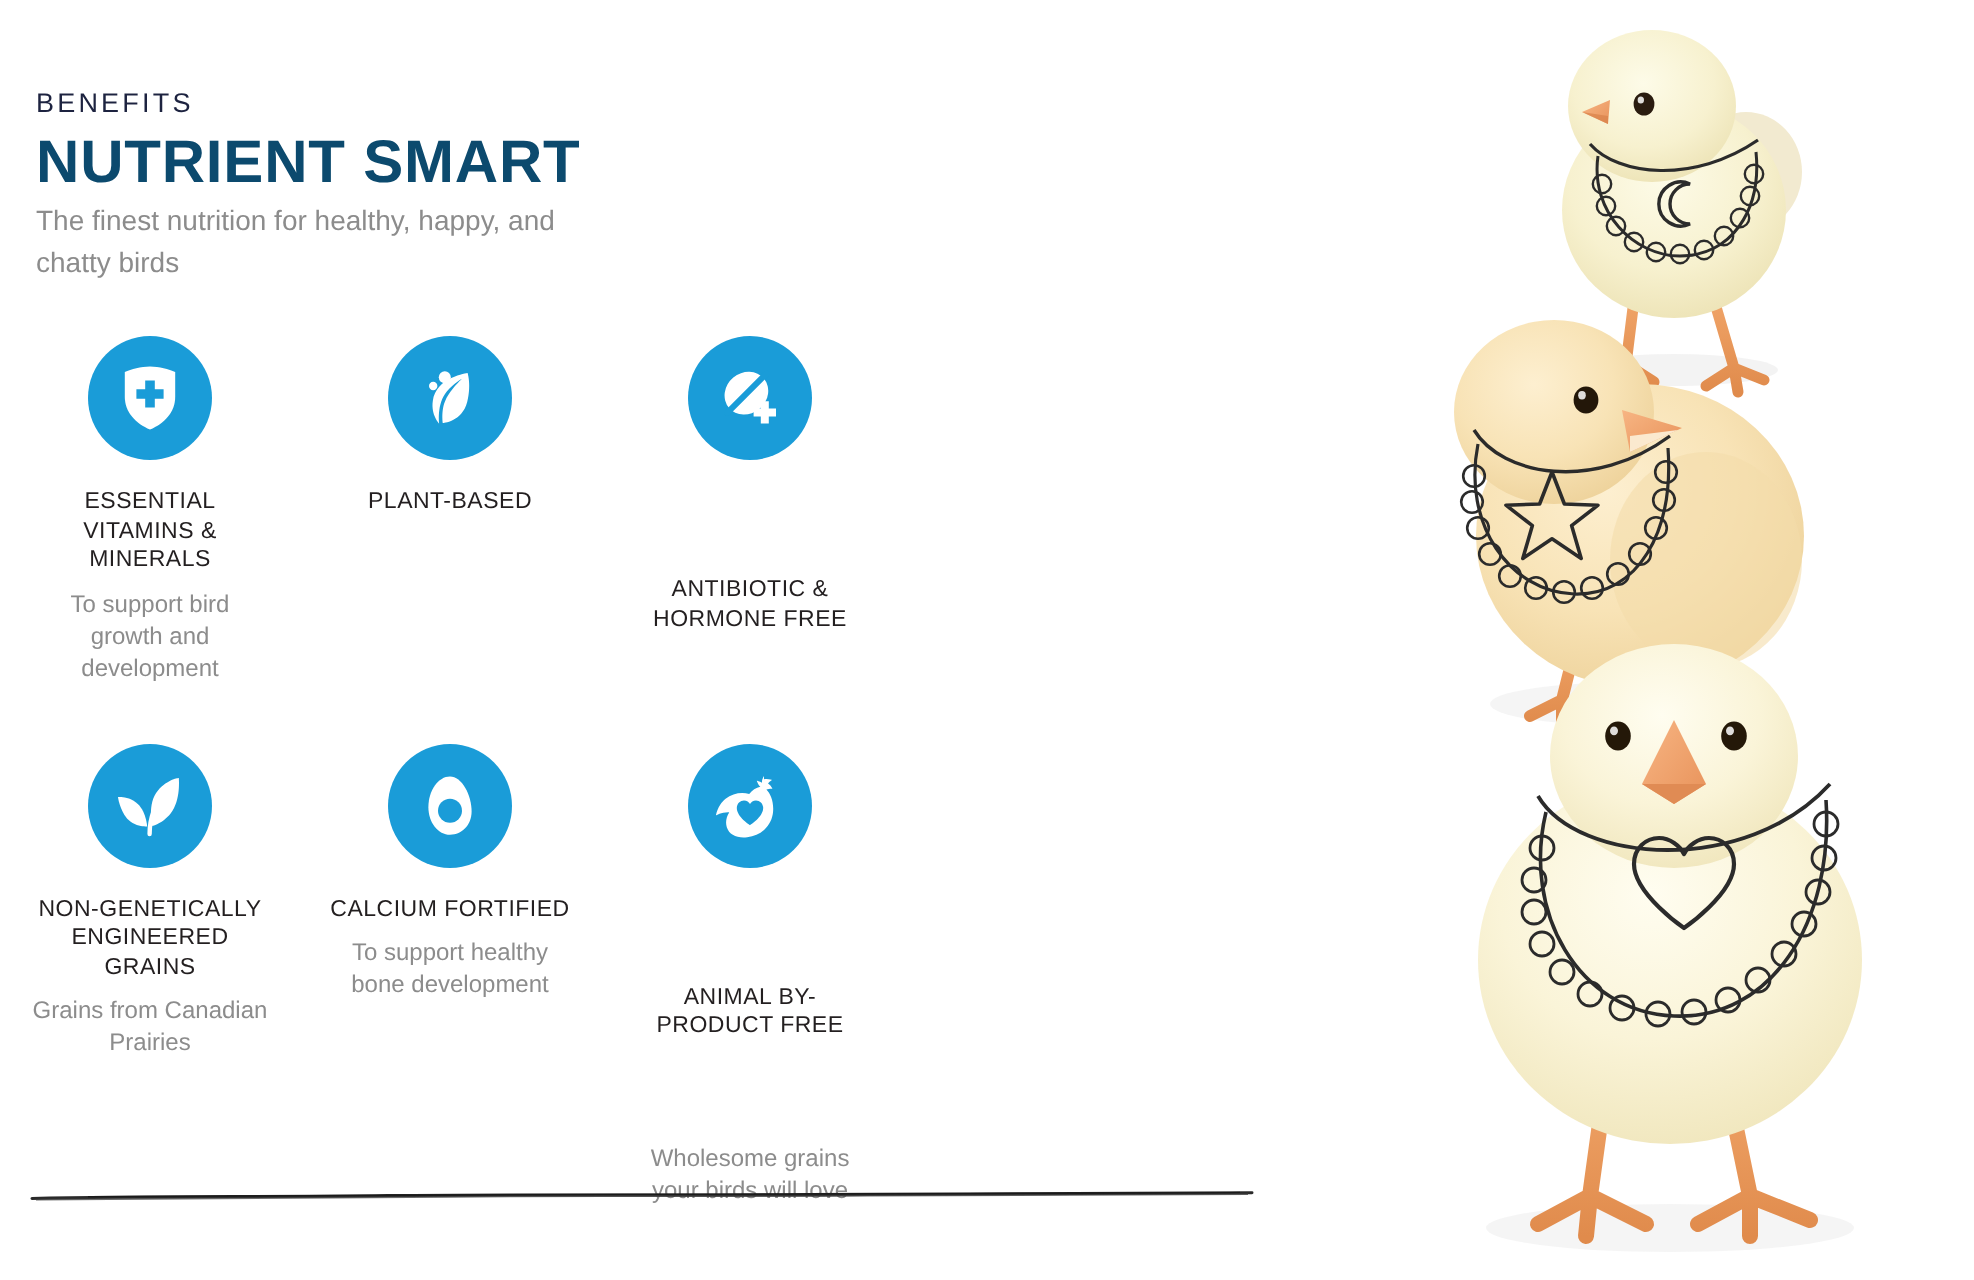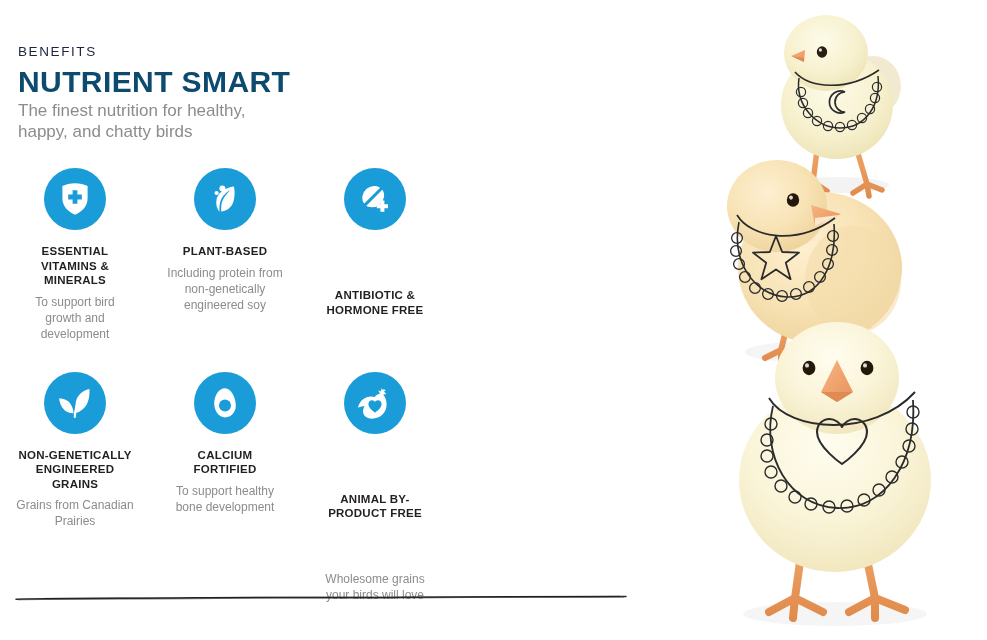--- a/index.html
+++ b/index.html
@@ -41,21 +41,21 @@
     color: #0c4a6e;
     font-weight: 700;
     line-height: 1.05;
     margin: 0;
   }
   .subtitle {
     position: absolute;
     left: 18px;
     top: 100px;
     width: 262px;
-    font-size: 17px;
+    font-size: 14px;
     line-height: 21px;
     color: #8c8c8c;
     font-weight: 400;
   }
 
   
   .grid {
     position: absolute;
     left: 0px;
     top: 168px;
@@ -88,21 +88,21 @@
     display: flex;
     align-items: center;
     justify-content: center;
     margin-bottom: 14px;
     flex: none;
   }
   .icon-circle svg { display: block; }
 
   .benefit-title {
     font-size: 11.5px;
-    font-weight: 700;
+    font-weight: 400;
     letter-spacing: 0.25px;
     line-height: 14.5px;
     color: #231f20;
     margin: 0 0 6px 0;
     max-width: 120px;
   }
   .benefit-desc {
     font-size: 12px;
     line-height: 16px;
     color: #8c8c8c;
@@ -159,21 +159,20 @@
 
       <div class="benefit col-2">
         <div class="icon-circle">
           <svg width="38" height="38" viewBox="0 0 38 38" aria-hidden="true">
             <path d="M27.8 6.5 C27.8 6.5 12.0 8.5 10.4 20.5 C9.4 27.6 13.6 31.8 13.6 31.8 C13.6 31.8 12.2 22.0 17.4 15.8 C21.0 11.5 25.0 9.4 25.0 9.4 C25.0 9.4 19.6 14.2 16.8 20.0 C14.4 25.0 15.4 31.5 15.4 31.5 C15.4 31.5 25.0 31.0 27.6 21.0 C29.8 12.6 27.8 6.5 27.8 6.5 Z" fill="#ffffff"></path>
             <circle cx="16.4" cy="8.6" r="3.0" fill="#ffffff"></circle>
             <circle cx="10.6" cy="13.0" r="2.1" fill="#ffffff"></circle>
           </svg>
         </div>
         <div class="benefit-title">PLANT-BASED</div>
-        <div class="benefit-desc">Including protein from non-genetically engineered soy</div>
       </div>
 
       <div class="benefit col-3">
         <div class="icon-circle">
           <svg width="38" height="38" viewBox="0 0 38 38" aria-hidden="true">
             <ellipse cx="17.2" cy="16.6" rx="11.4" ry="10.2" transform="rotate(-40 17.2 16.6)" fill="#ffffff"></ellipse>
             <path d="M7.6 26.4 L27.2 6.8" stroke="#1a9cd8" stroke-width="3.0" stroke-linecap="round"></path>
             <path d="M24.4 20.6 h4.0 v3.6 h3.6 v4.0 h-3.6 v3.6 h-4.0 v-3.6 h-3.6 v-4.0 h3.6 z" fill="#ffffff"></path>
           </svg>
         </div>

